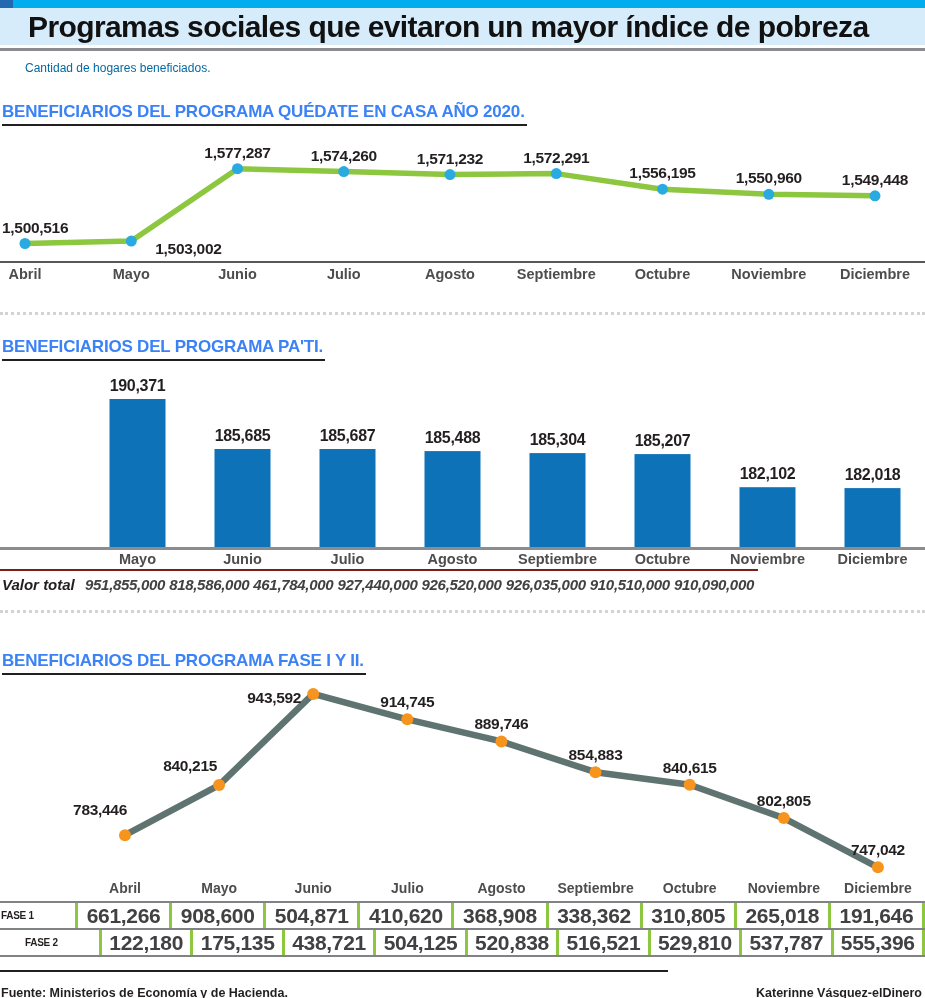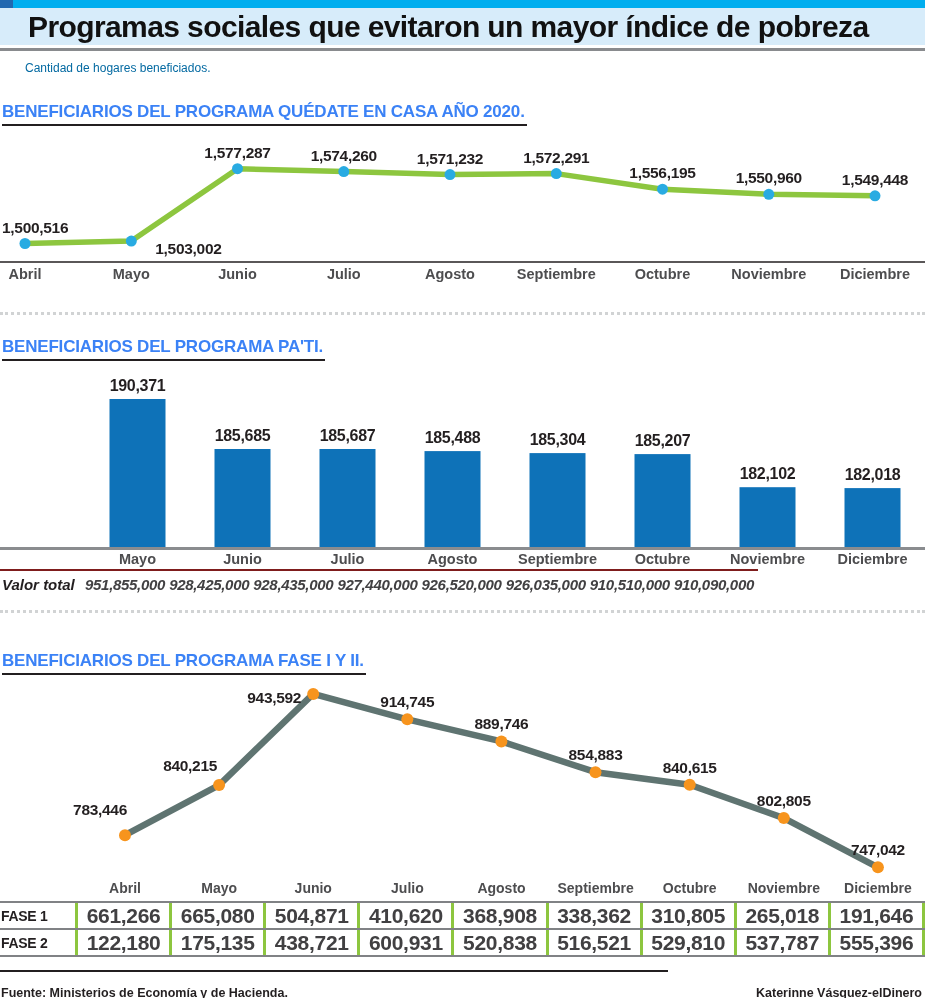--- a/index.html
+++ b/index.html
@@ -34,24 +34,24 @@
   
   .total-row{display:grid;grid-template-columns:85px repeat(8,1fr);height:27px;border-top:2px solid #7f1d1d;align-items:center;width:758px;font-style:italic;}
   .total-label{font-size:15px;font-weight:700;color:#231f20;padding-left:2px;white-space:nowrap;}
   .total-val{font-size:15px;font-weight:700;color:#414042;text-align:left;letter-spacing:-0.3px;}
 
   
   .fase-table{width:925px;margin-top:0;}
   .frow{display:grid;grid-template-columns:78px repeat(9,1fr);}
   .frow.months{height:26px;}
   .frow.data{height:25px;border-top:2px solid #808285;}
-  .frow.data.last{border-bottom:2px solid #808285;}
+  .frow.data.last{border-bottom:2px solid #808285;padding-left:24px;}
   .fhead{display:flex;align-items:center;justify-content:center;font-size:14px;font-weight:700;color:#4d4d4f;}
   .fcell{display:flex;align-items:center;justify-content:center;font-size:21px;font-weight:700;color:#414042;border-right:3px solid #8dc63f;letter-spacing:-0.3px;}
-  .fcell.lab{justify-content:flex-start;color:#231f20;font-size:14px;padding-left:1px;}
+  .fcell.lab{justify-content:flex-start;color:#231f20;font-size:10px;padding-left:1px;}
 
   .footer-line{margin-top:13px;width:668px;border-top:2px solid #231f20;}
   .footer{display:flex;justify-content:space-between;width:921px;margin:14px 0 0 1px;font-size:12.5px;color:#231f20;font-weight:bold;}
 </style>
 </head>
 <body>
 
 <div class="page">
 
   <div class="topstripe">
@@ -127,22 +127,22 @@
         <text x="347.5" y="197" text-anchor="middle" font-size="14.5" font-weight="bold" fill="#4d4d4f">Julio</text>
         <text x="452.5" y="197" text-anchor="middle" font-size="14.5" font-weight="bold" fill="#4d4d4f">Agosto</text>
         <text x="557.5" y="197" text-anchor="middle" font-size="14.5" font-weight="bold" fill="#4d4d4f">Septiembre</text>
         <text x="662.5" y="197" text-anchor="middle" font-size="14.5" font-weight="bold" fill="#4d4d4f">Octubre</text>
         <text x="767.5" y="197" text-anchor="middle" font-size="14.5" font-weight="bold" fill="#4d4d4f">Noviembre</text>
         <text x="872.5" y="197" text-anchor="middle" font-size="14.5" font-weight="bold" fill="#4d4d4f">Diciembre</text>
       </svg>
     <div class="total-row" id="totalRow">
       <div class="total-label">Valor total</div>
     <div class="total-val">951,855,000</div>
-        <div class="total-val">928,425,000</div>
-        <div class="total-val">928,435,000</div>
+        <div class="total-val">818,586,000</div>
+        <div class="total-val">461,784,000</div>
         <div class="total-val">927,440,000</div>
         <div class="total-val">926,520,000</div>
         <div class="total-val">926,035,000</div>
         <div class="total-val">910,510,000</div>
         <div class="total-val">910,090,000</div>
       </div>
   </section>
 
   <div class="divider div2"></div>
 
@@ -178,35 +178,35 @@
           <div class="fhead">Julio</div>
           <div class="fhead">Agosto</div>
           <div class="fhead">Septiembre</div>
           <div class="fhead">Octubre</div>
           <div class="fhead">Noviembre</div>
           <div class="fhead">Diciembre</div>
         </div>
         <div class="frow data">
           <div class="fcell lab">FASE 1</div>
           <div class="fcell">661,266</div>
-          <div class="fcell">665,080</div>
+          <div class="fcell">908,600</div>
           <div class="fcell">504,871</div>
           <div class="fcell">410,620</div>
           <div class="fcell">368,908</div>
           <div class="fcell">338,362</div>
           <div class="fcell">310,805</div>
           <div class="fcell">265,018</div>
           <div class="fcell">191,646</div>
         </div>
         <div class="frow data last">
           <div class="fcell lab">FASE 2</div>
           <div class="fcell">122,180</div>
           <div class="fcell">175,135</div>
           <div class="fcell">438,721</div>
-          <div class="fcell">600,931</div>
+          <div class="fcell">504,125</div>
           <div class="fcell">520,838</div>
           <div class="fcell">516,521</div>
           <div class="fcell">529,810</div>
           <div class="fcell">537,787</div>
           <div class="fcell">555,396</div>
         </div>
       </div>
   </section>
 
   <div class="footer-line"></div>

